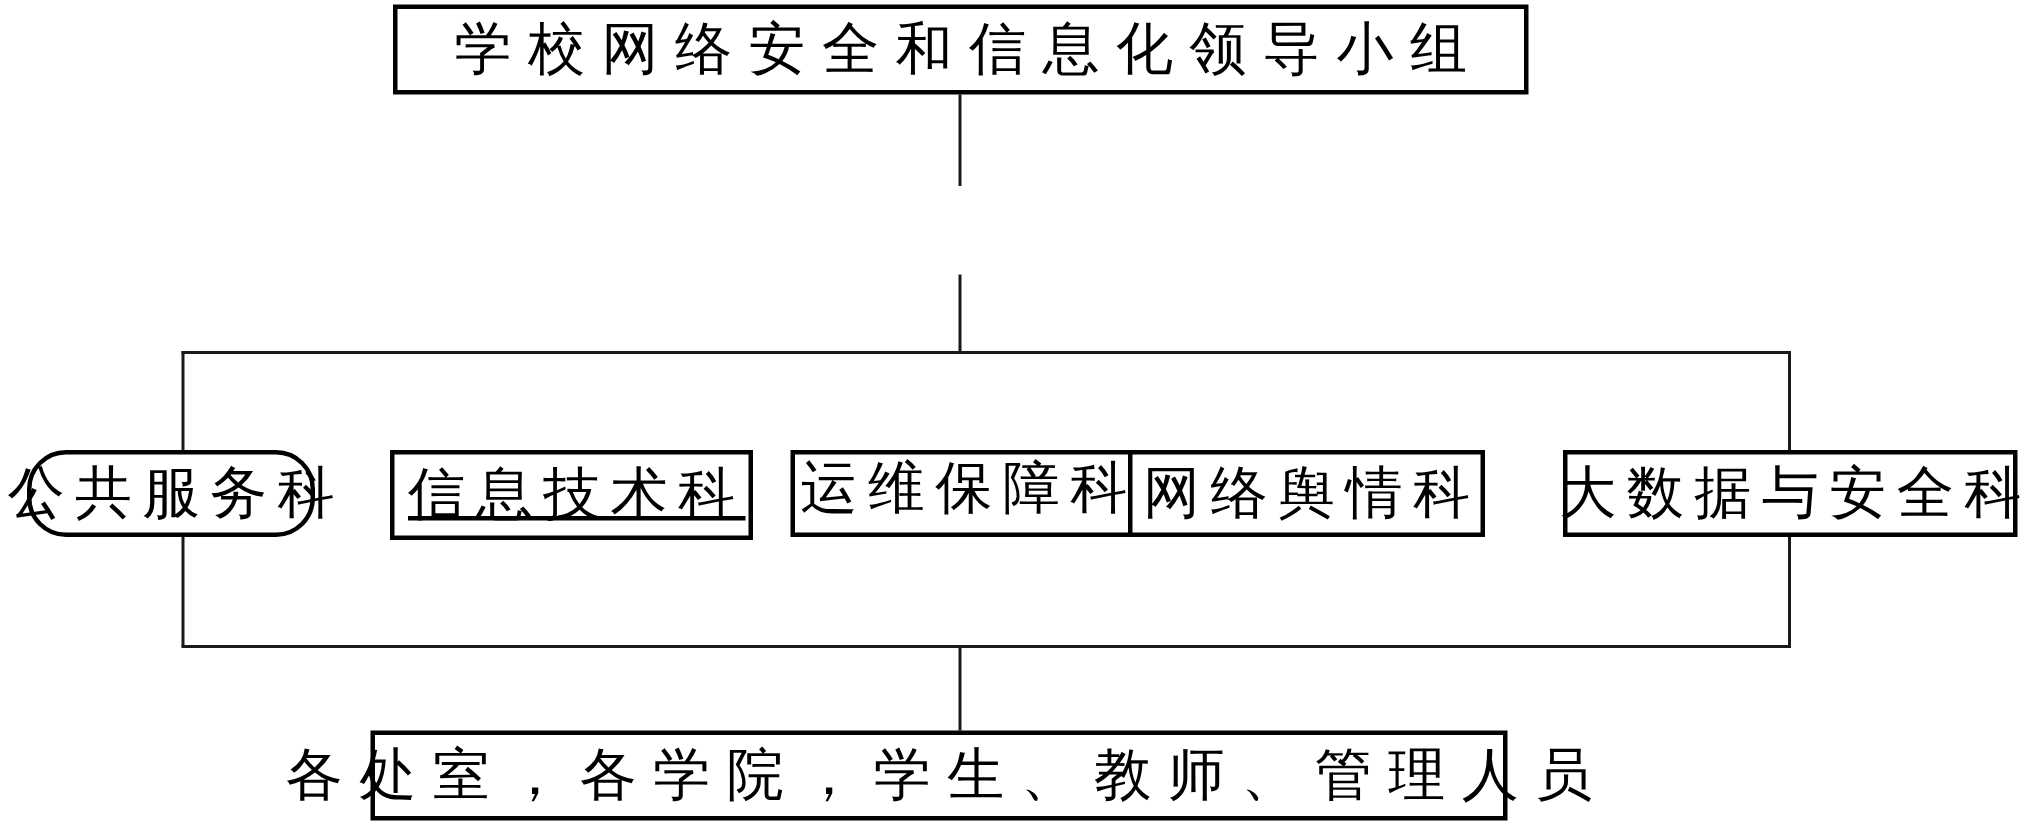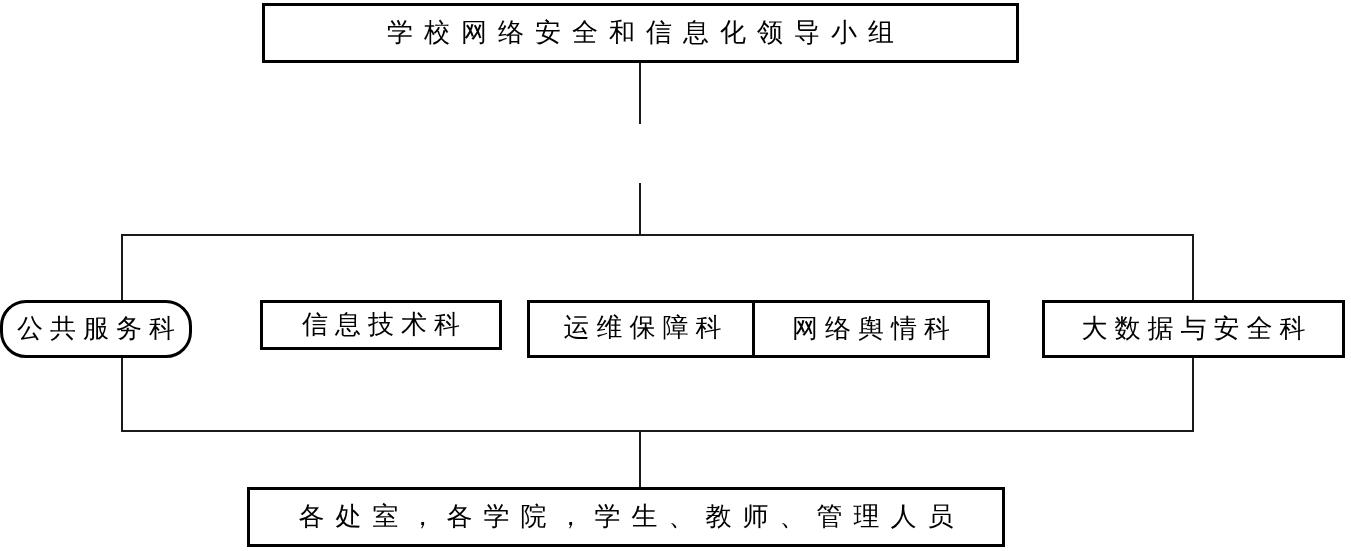--- a/index.html
+++ b/index.html
@@ -24,40 +24,40 @@
   }
   .node {
     position: absolute;
     box-sizing: border-box;
     border: 3px solid var(--border-color);
     background: var(--bg-color);
     display: flex;
     align-items: center;
     justify-content: center;
     text-align: center;
-    font-size: 26px;
+    font-size: 38px;
     line-height: 1;
     white-space: nowrap;
   }
   .node .node-label { display: inline-block; }
   .wide { letter-spacing: 11px; }
   .wide .node-label { margin-right: -11px; }
   .sect { letter-spacing: 7px; }
   .sect .node-label { margin-right: -7px; }
 
   .line {
     position: absolute;
     background: var(--line-color);
   }
 
   
   .n-root    { left: 262px; top: 3px;   width: 757px; height: 60px; }
   .n-office  { left: 347px; top: 123px; width: 585px; height: 60px; }
-  .n-sec1    { left: 0;    top: 300px; width: 192px; height: 58px; border-radius: 26px; }
-  .n-sec2    { left: 260px;  top: 300px; width: 242px; height: 50px; }
+  .n-sec1    { left: 18px;    top: 300px; width: 192px; height: 58px; border-radius: 26px; }
+  .n-sec2    { left: 260px;  top: 300px; width: 242px; height: 60px; text-decoration: underline; }
   .n-sec3    { left: 527px;  top: 300px; width: 231px; height: 58px; font-family: Liberation Mono, monospace; }
   .n-sec4    { left: 752px;  top: 300px; width: 238px; height: 58px; }
   .n-sec5    { left: 1042px; top: 300px; width: 303px; height: 58px; }
   .n-bottom  { left: 247px;  top: 487px; width: 758px; height: 60px; }
 
   
   .l-root-office   { left: 639px;  top: 62px;  width: 2px;    height: 62px; }
   .l-office-bus    { left: 639px;  top: 183px; width: 2px;    height: 53px; }
   .l-bus-top       { left: 121px;  top: 234px; width: 1073px; height: 2px; }
   .l-drop-left-top { left: 121px;  top: 234px; width: 2px;    height: 67px; }

